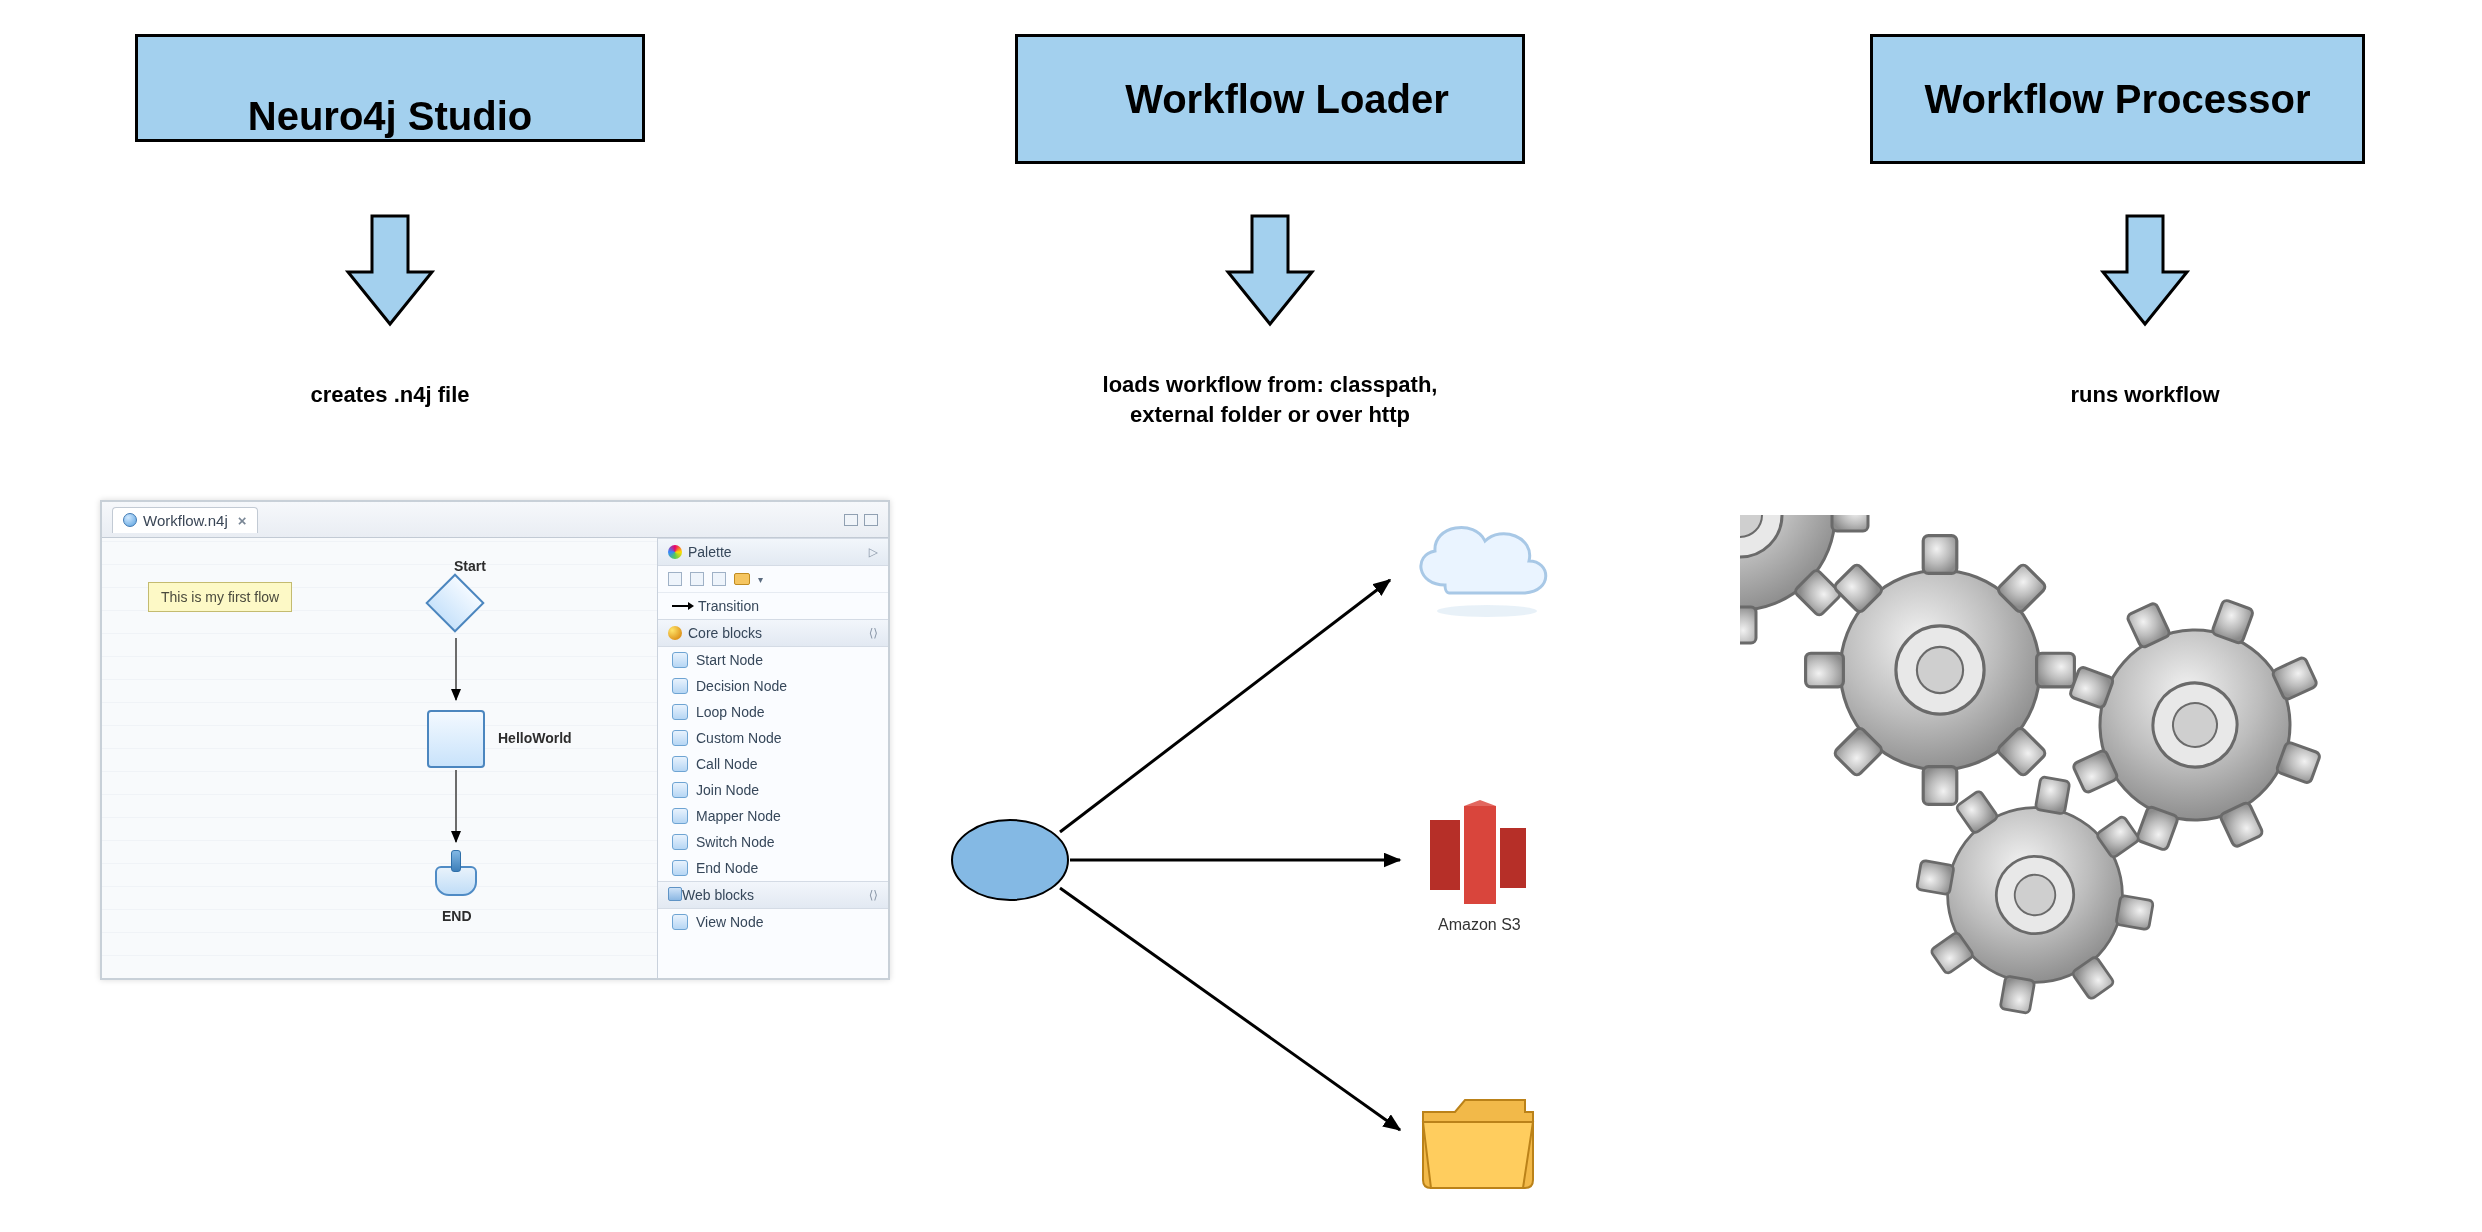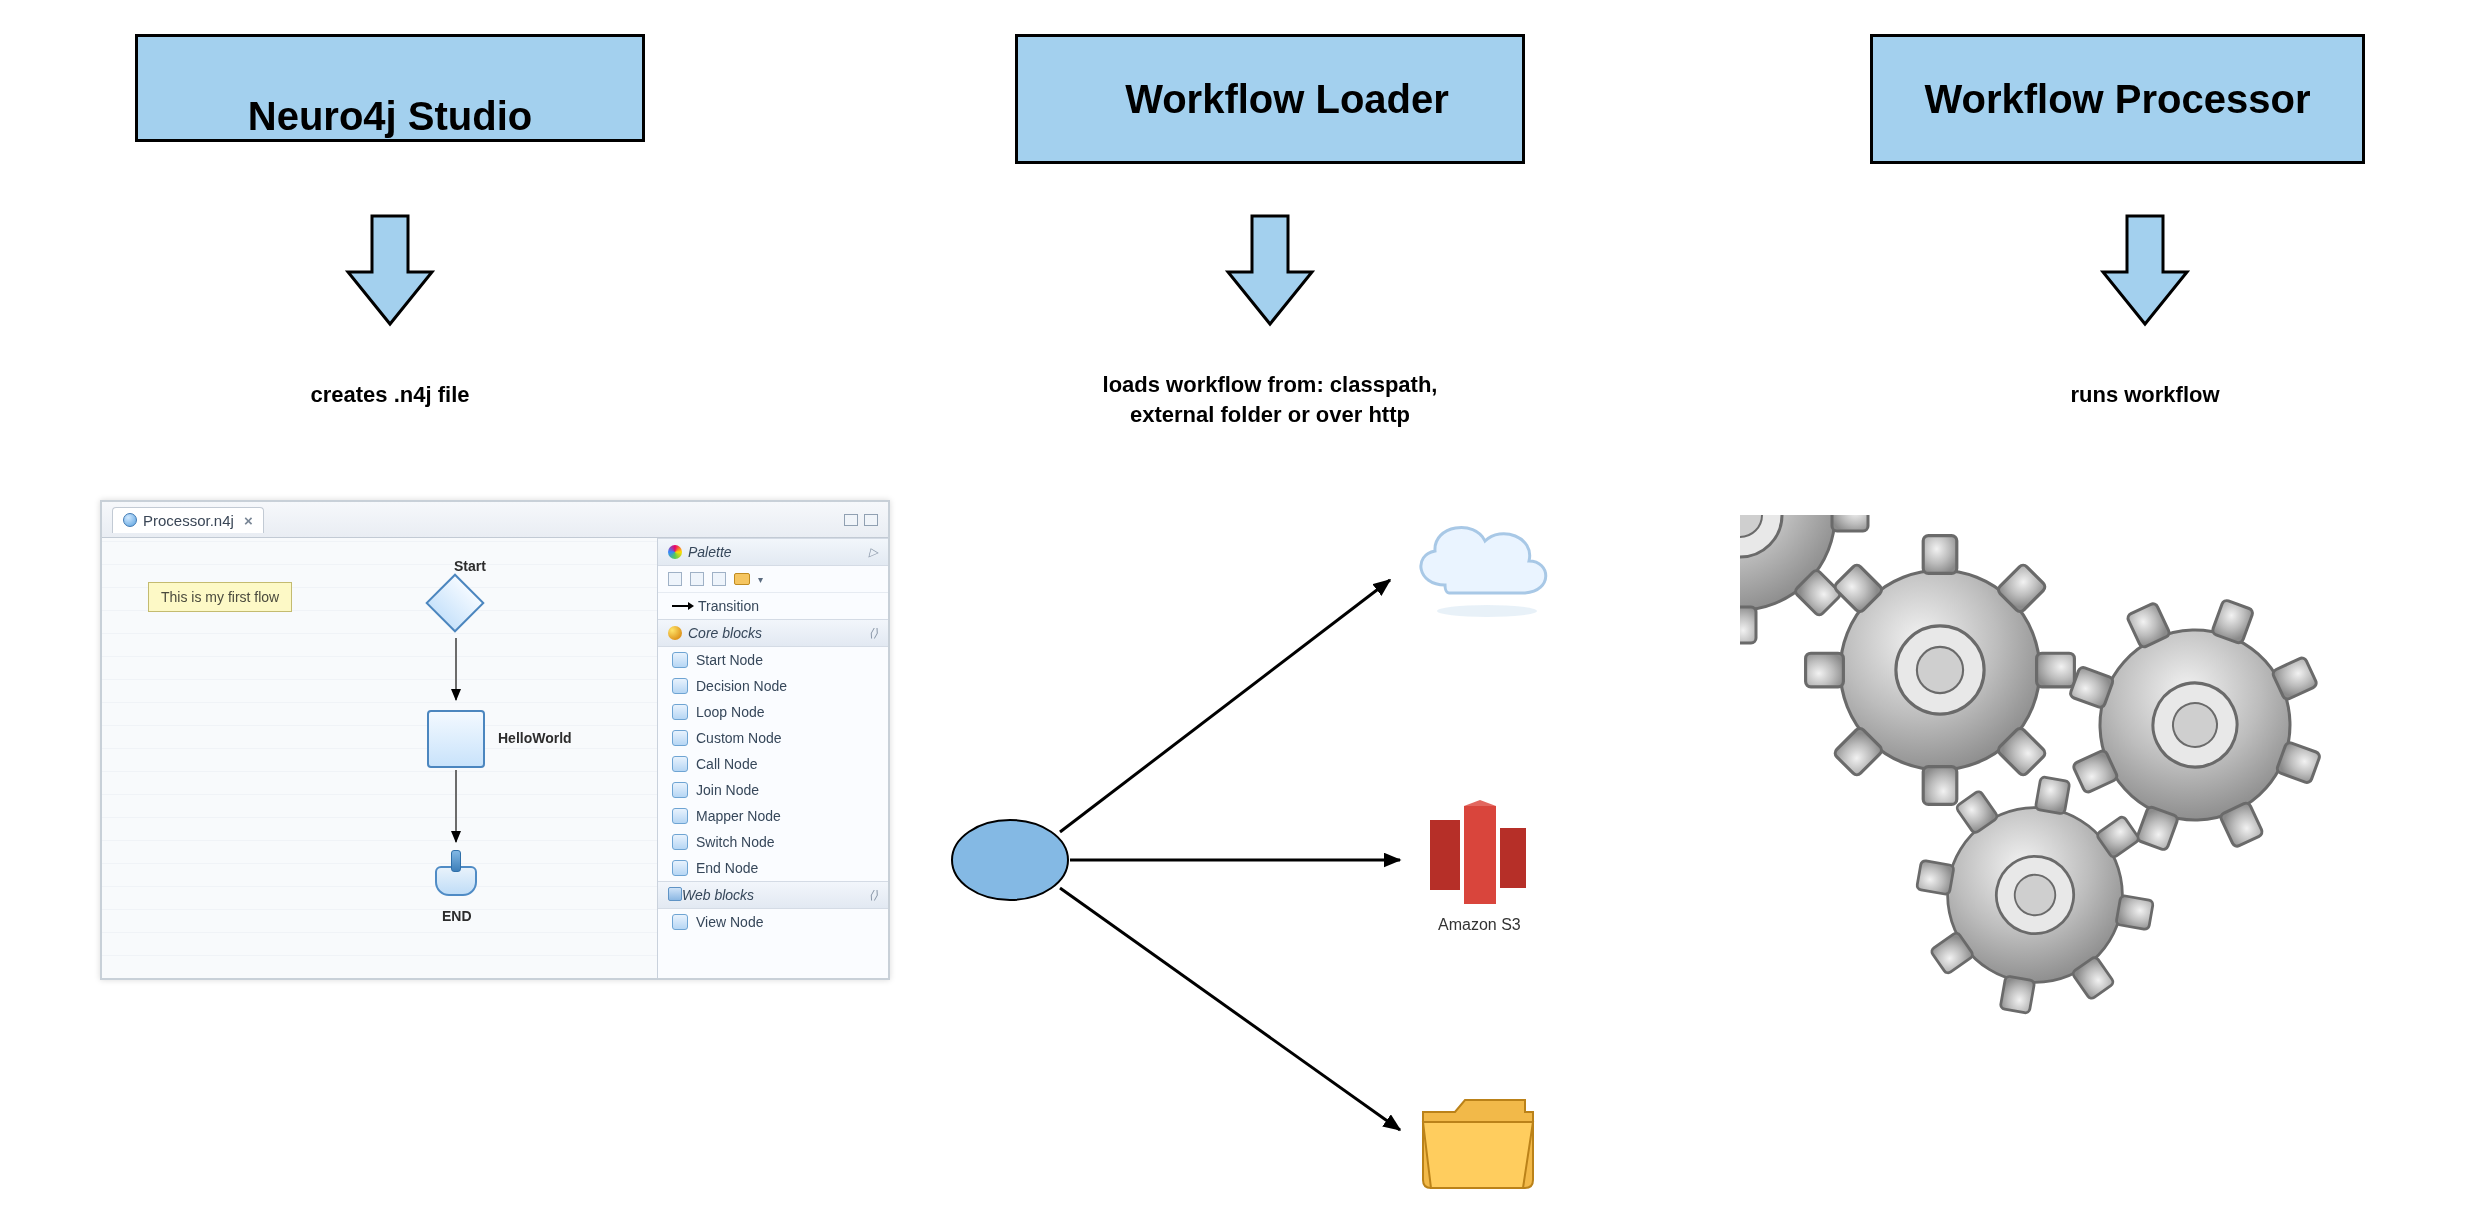--- a/index.html
+++ b/index.html
@@ -118,21 +118,20 @@
   }
   .palette .section-head {
     background: linear-gradient(#f2f6fb,#e2e9f2);
     border-top: 1px solid #d4dbe5;
     border-bottom: 1px solid #d4dbe5;
     padding: 5px 10px;
     font-weight: 500;
     display: flex;
     align-items: center;
     justify-content: space-between;
-    font-style: italic;
   }
   .palette .chev { color: #8a97a8; font-size: 12px; }
   .palette .toolrow {
     display: flex;
     gap: 8px;
     padding: 6px 10px;
     border-bottom: 1px solid #e6ebf2;
     align-items: center;
   }
   .palette .toolrow .tico { width: 14px; height: 14px; border: 1px solid #9fb1c6; background: #eef4fb; }
@@ -196,21 +195,21 @@
 </div>
 <svg class="down-arrow" style="left:2095px; top:210px;" width="100" height="120">
   <path d="M32 6 H68 V62 H92 L50 114 L8 62 H32 Z" fill="#a3d0ee" stroke="#000" stroke-width="3"></path>
 </svg>
 <div class="caption" style="left:2035px; top:380px; width:220px;">runs workflow</div>
 
 <div class="studio-panel">
   <div class="studio-tabbar">
     <div class="tab">
       <span class="globe"></span>
-      <span>Processor.n4j</span>
+      <span>Workflow.n4j</span>
       <span class="close">×</span>
     </div>
     <span class="spacer"></span>
     <span class="winbtn"></span>
     <span class="winbtn"></span>
   </div>
   <div class="studio-body">
     <div class="canvas-area">
       <div class="sticky-note" style="left:46px; top:44px;text-align:right;">
         <span>This is my first flow</span>

